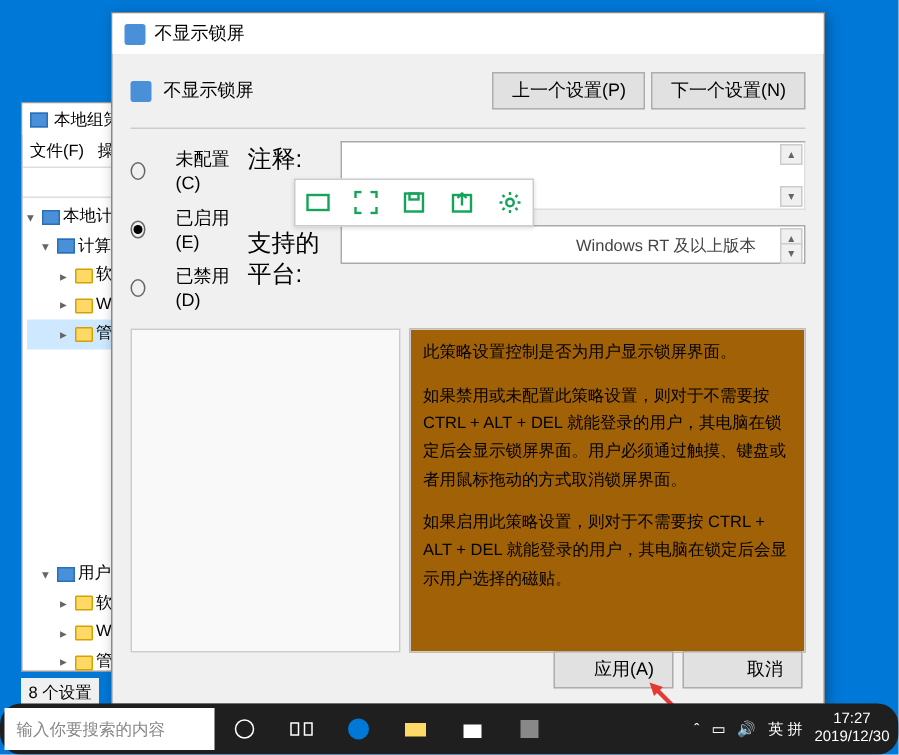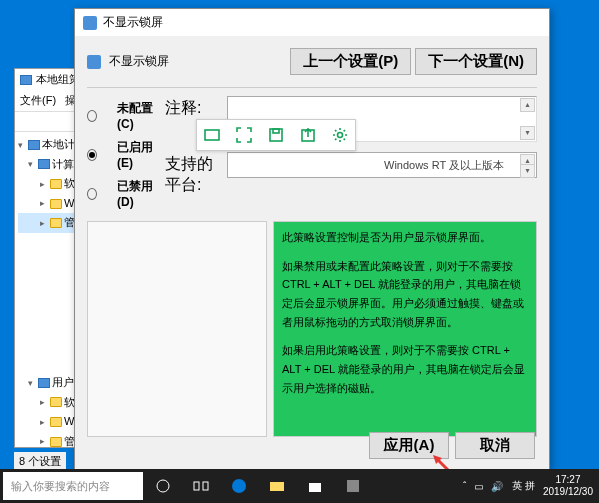--- a/index.html
+++ b/index.html
@@ -17,56 +17,56 @@
 .comp-icon { display:inline-block; width:12px; height:10px; background:#4a90d9; border:1px solid #2a6fb5; }
 
 
 .dialog { position: absolute; left: 74px; top: 8px; width: 476px; height: 462px; background: #f0f0f0; border: 1px solid #888; box-shadow: 2px 2px 8px rgba(0,0,0,.3); }
 .dlg-title { background: #fff; color: #000; padding: 5px 8px; display: flex; align-items: center; gap: 6px; font-size: 12px; }
 .dlg-title-icon { width:14px; height:14px; background:#4a90d9; border-radius:2px; }
 .dlg-body { padding: 8px 12px; }
 .dlg-header { display: flex; align-items: center; padding: 4px 0 10px; gap: 8px; }
 .dlg-header .lbl { flex: 1; font-size: 12px; }
 .nav-btns { display:flex; gap:4px; }
-.btn { background: #e1e1e1; border: 1px solid #adadad; padding: 3px 12px; font-size: 15px; cursor: pointer; min-width: 80px; text-align:center;font-weight:bold; }
+.btn { background: #e1e1e1; border: 1px solid #adadad; padding: 3px 12px; font-size: 12px; cursor: pointer; min-width: 80px; text-align:right; }
 .btn.primary { background:#cde8ff; border-color:#0078d7; }
 .sep { height:1px; background:#ccc; margin: 2px 0 8px; }
 
 .radios { float: left; width: 72px; }
-.radio-row { display:flex; align-items:center; gap:20px; padding:4px 0; font-size:12px;font-weight:bold; }
+.radio-row { display:flex; align-items:center; gap:20px; padding:4px 0; font-size:12px; }
 .radio { width:12px; height:12px; border:1px solid #666; border-radius:50%; display:inline-flex; align-items:center; justify-content:center; }
 .radio.checked::after { content:""; width:6px; height:6px; background:#000; border-radius:50%; }
 
 .right-col { margin-left: 78px; }
 .field-row { display:flex; gap:6px; margin-bottom: 10px; align-items:flex-start; }
 .field-label { font-size:16px; width:56px; padding-top:2px; }
 .comment-box { flex:1; height:46px; background:#fff; border:1px solid #aaa; border-right-color:#ddd; border-bottom-color:#ddd; position:relative; }
 .platform-box { flex:1; height:26px; background:#fff; border:1px solid #aaa; font-size:11px; padding: 5px 6px; color:#444; position:relative; }
 .scroll-arrow { position:absolute; right:1px; width:15px; height:14px; background:#f0f0f0; border:1px solid #ccc; font-size:8px; text-align:center; line-height:12px; color:#666; }
 
 
 .float-toolbar { position:absolute; left:196px; top:119px; height:32px; background:#fff; border:1px solid #ccc; display:flex; align-items:center; padding: 0 6px; gap:14px; box-shadow:0 1px 3px rgba(0,0,0,.15); }
 .tool-icon { width:18px; height:18px; display:flex; align-items:center; justify-content:center; color:#15a35a; cursor:pointer; }
 .tool-icon svg { width:16px; height:16px; stroke:#15a35a; fill:none; stroke-width:1.6; }
 
 .panels { display:flex; gap:6px; margin-top:8px; clear:both; }
 .panel { border:1px solid #ccc; background:#f9f9f9; padding:6px 8px; font-size:11px; }
 .panel-options { width:180px; height:216px; }
-.panel-help { flex:1; height:216px; background:#22c55e; overflow:hidden; line-height:1.7; }
+.panel-help { flex:1; height:216px; background:#a16207; overflow:hidden; line-height:1.7; }
 .panel-header { font-size:12px; color:#000; padding:2px 0 4px; }
 .help-text p { margin-bottom:10px; }
 
 .dlg-footer { position:absolute; bottom:10px; right:14px; display:flex; gap:6px; }
 
 
 .arrow { position:absolute; left:430px; top:452px; width:30px; height:28px; }
 .arrow svg { width:100%; height:100%; }
 
 
-.taskbar { position:absolute; left:0; bottom:0; width:100%; height:34px; background:#1f1f1f; display:flex; align-items:center; color:#fff; font-size:11px; }
+.taskbar { position:absolute; left:0; bottom:0; width:100%; height:34px; background:#1f1f1f; display:flex; align-items:center; color:#fff; font-size:11px;border-radius:14px; }
 .search-box { background:#fff; color:#888; height:28px; width:140px; margin-left:3px; display:flex; align-items:center; padding:0 8px; }
 .task-icons { display:flex; gap:2px; margin-left:2px; align-items:center; height:100%; }
 .task-btn { width:36px; height:34px; display:flex; align-items:center; justify-content:center; color:#fff; }
 .task-btn svg { width:16px; height:16px; }
 .tray { margin-left:auto; display:flex; align-items:center; gap:8px; padding-right:6px; font-size:10px; }
 .clock { text-align:center; line-height:1.2; }
 </style>
 </head>
 <body>
 

